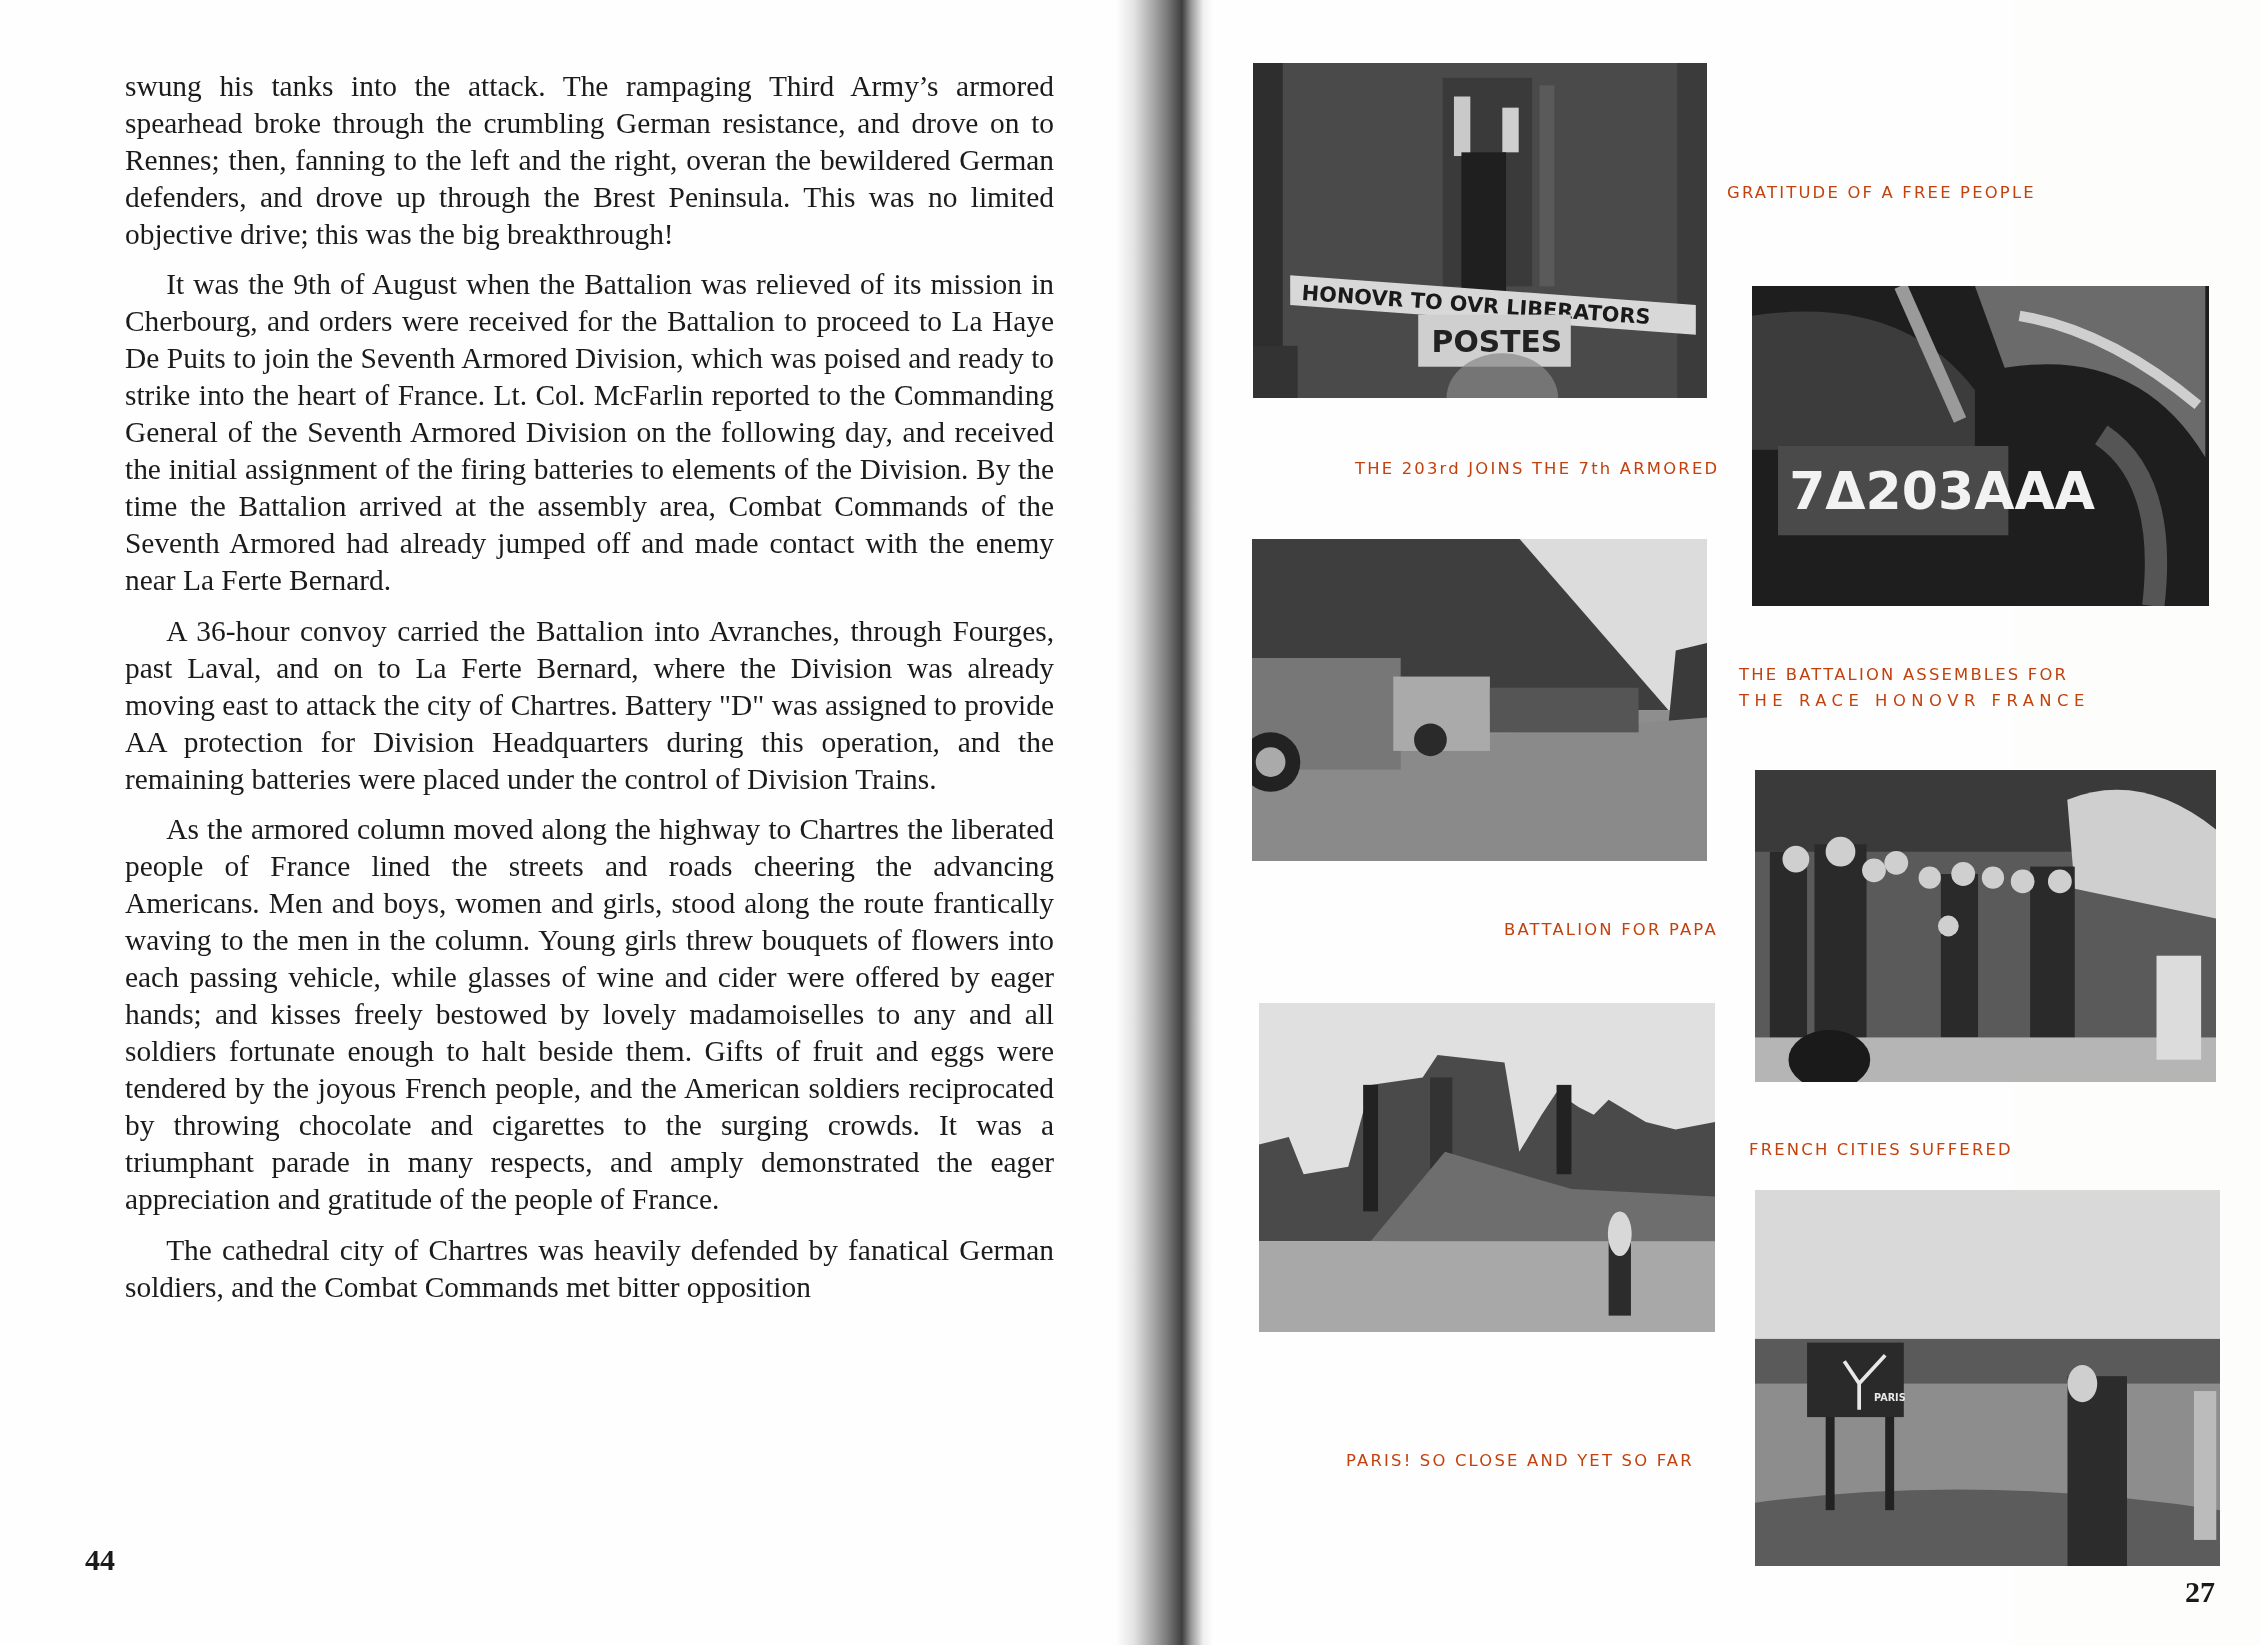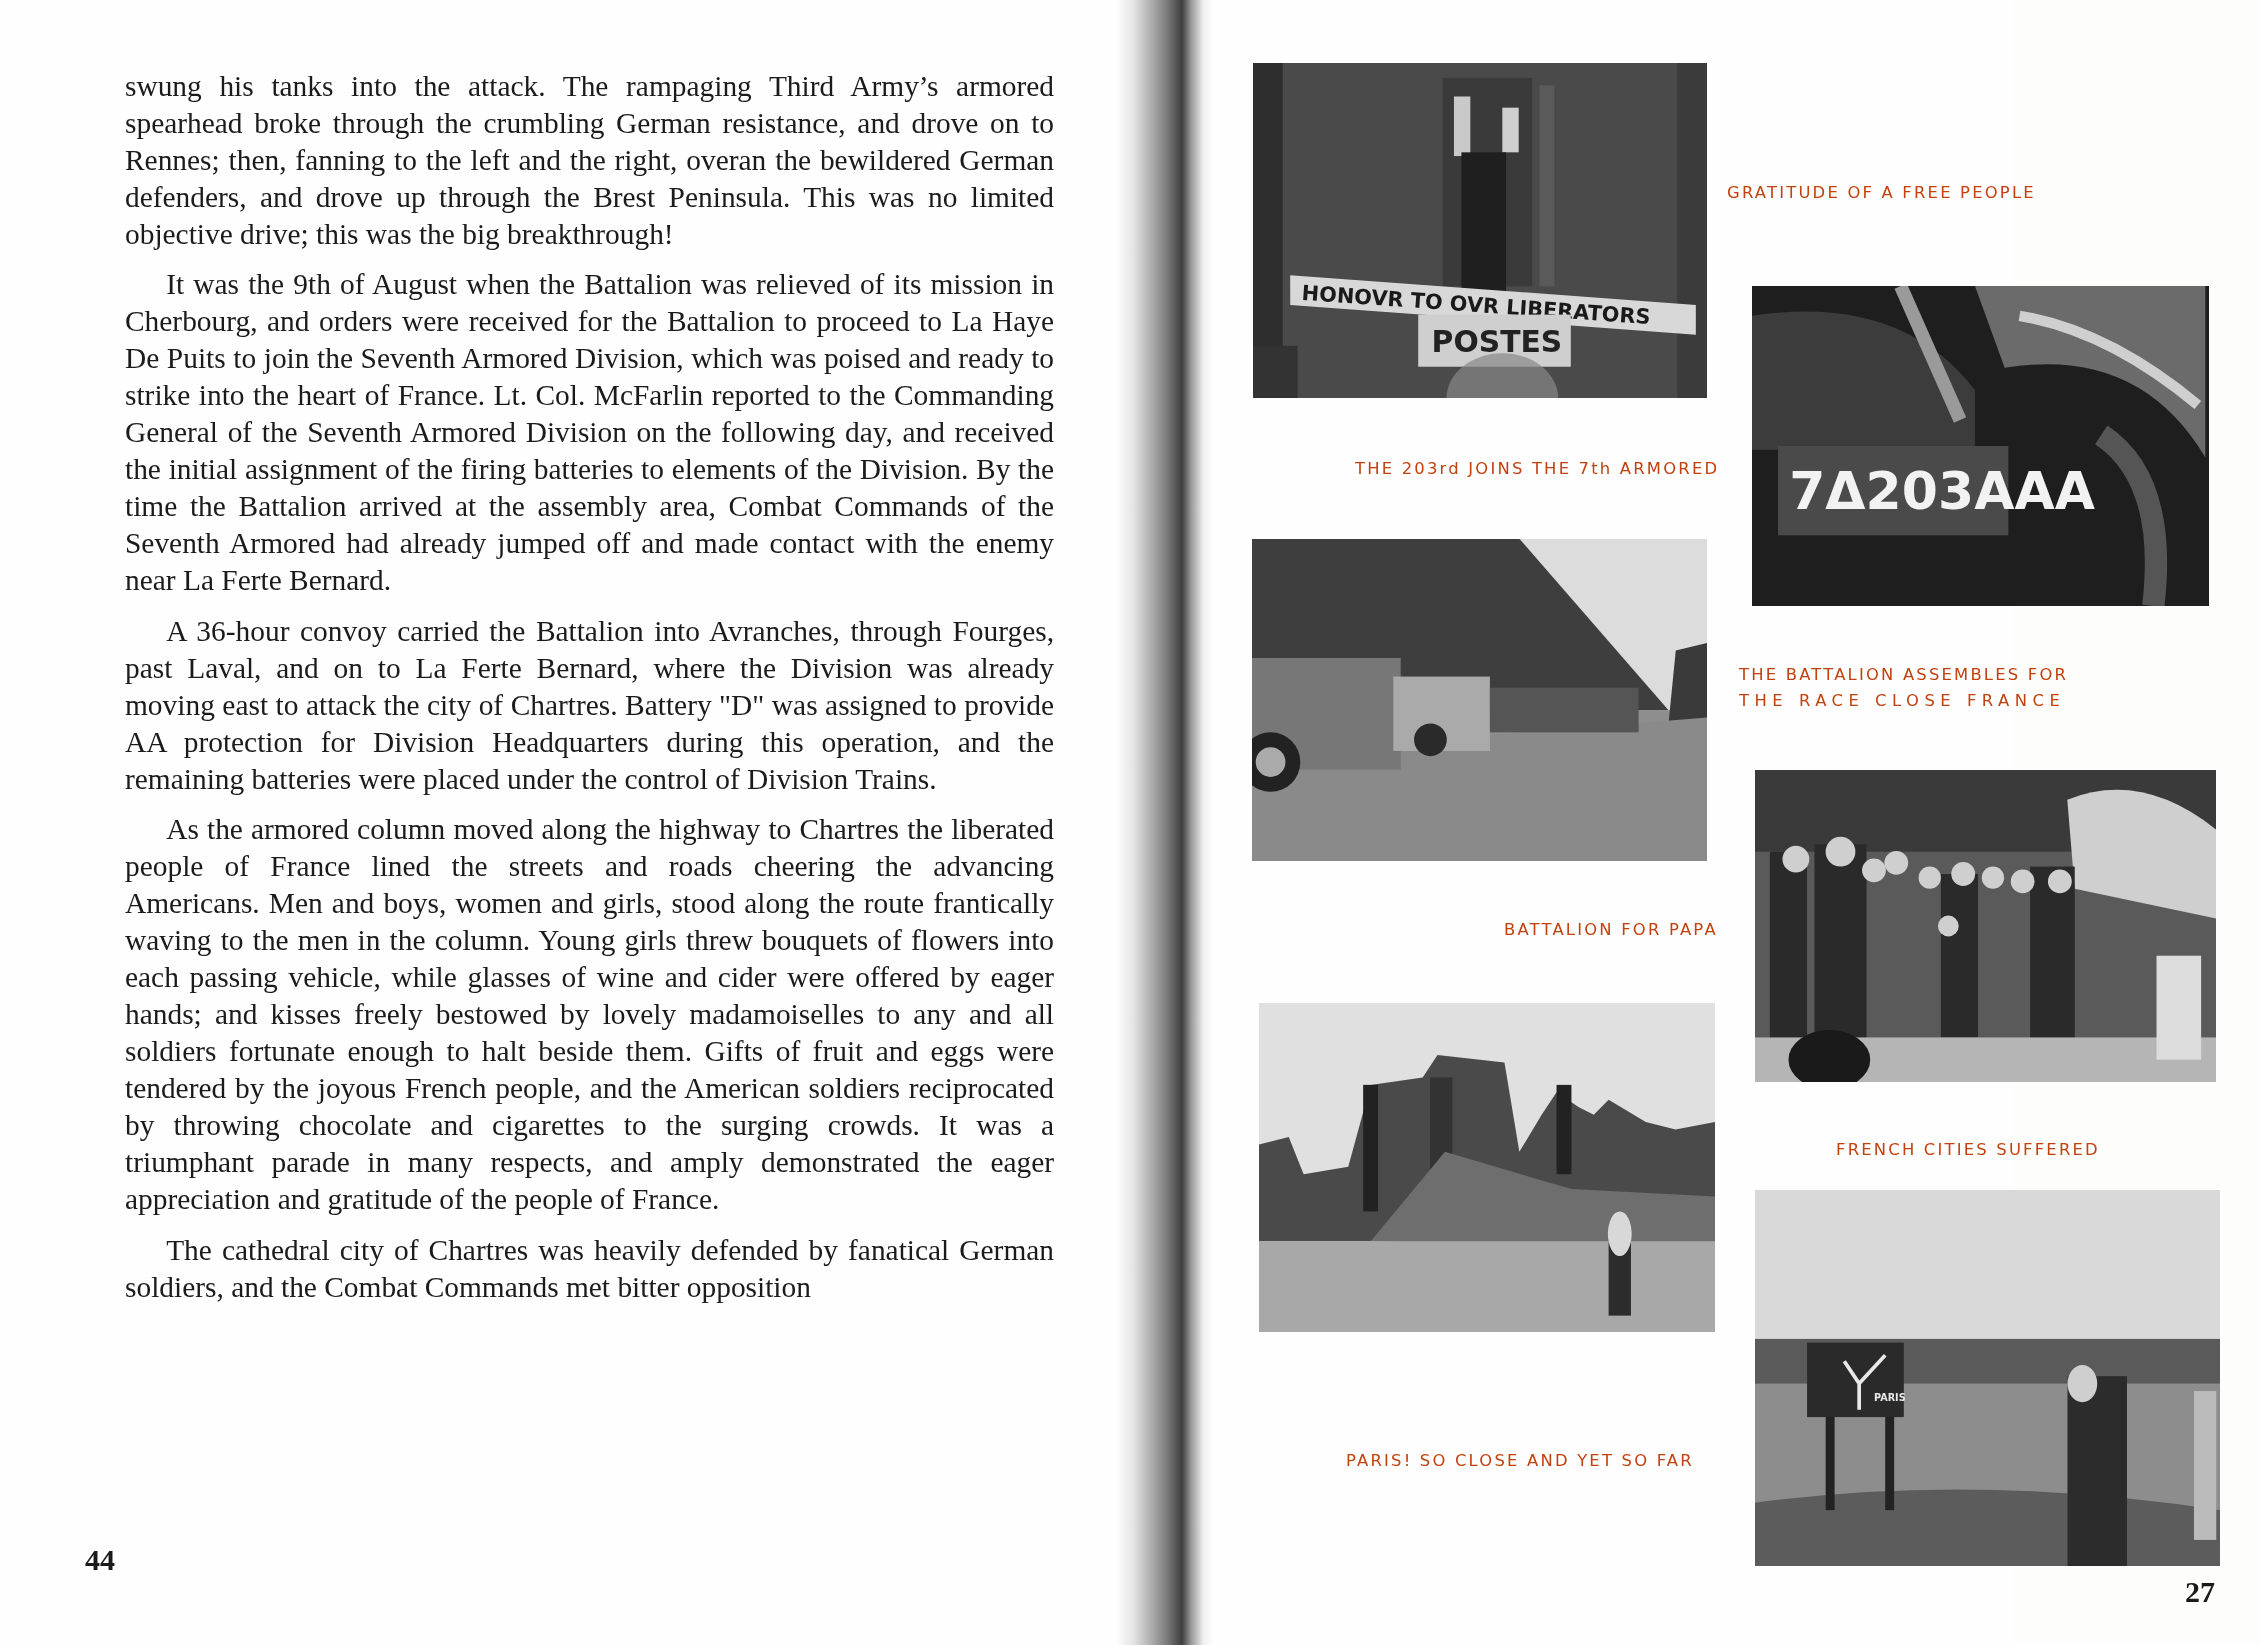--- a/index.html
+++ b/index.html
@@ -83,21 +83,21 @@
       <polygon points="0,290 612,240 612,433 0,433" fill="#8a8a8a"></polygon>
       <rect x="0" y="160" width="200" height="150" fill="#777"></rect>
       <circle cx="25" cy="300" r="40" fill="#222"></circle>
       <circle cx="25" cy="300" r="20" fill="#aaa"></circle>
       <rect x="190" y="185" width="130" height="100" fill="#aaa"></rect>
       <circle cx="240" cy="270" r="22" fill="#2a2a2a"></circle>
       <rect x="320" y="200" width="200" height="60" fill="#555"></rect>
     </svg>
   </div>
   <div class="caption" style="left:1739px; top:661px;">THE BATTALION ASSEMBLES FOR</div>
-  <div class="caption" style="left:1739px; top:687px; letter-spacing:5.5px;">THE RACE CLOSE FRANCE</div>
+  <div class="caption" style="left:1739px; top:687px; letter-spacing:5.5px;">THE RACE HONOVR FRANCE</div>
 
   <div class="photo" style="left:1755px; top:770px; width:461px; height:312px;">
     <svg viewBox="0 0 620 420" preserveAspectRatio="none">
       <rect width="620" height="420" fill="#5a5a5a"></rect>
       <rect width="620" height="110" fill="#3a3a3a"></rect>
       <path d="M420 40 Q520 0 620 80 L620 200 L430 160 Z" fill="#cfcfcf"></path>
       <g fill="#2a2a2a">
         <rect x="20" y="110" width="50" height="290"></rect>
         <rect x="80" y="100" width="70" height="300"></rect>
         <rect x="250" y="140" width="50" height="220"></rect>
@@ -128,21 +128,21 @@
       <path d="M0 190 L40 180 L60 230 L120 220 L150 110 L220 100 L240 70 L330 80 L350 200 L380 150 L400 120 L430 140 L450 150 L470 130 L520 160 L560 170 L613 160 L613 320 L0 320 Z" fill="#4a4a4a"></path>
       <rect x="140" y="110" width="20" height="170" fill="#222"></rect>
       <rect x="230" y="100" width="30" height="190" fill="#333"></rect>
       <rect x="400" y="110" width="20" height="120" fill="#222"></rect>
       <path d="M250 200 L420 250 L613 260 L613 330 L150 320 Z" fill="#6e6e6e"></path>
       <rect x="0" y="320" width="613" height="122" fill="#a8a8a8"></rect>
       <rect x="470" y="320" width="30" height="100" fill="#2c2c2c"></rect>
       <ellipse cx="485" cy="310" rx="16" ry="30" fill="#d8d8d8"></ellipse>
     </svg>
   </div>
-  <div class="caption" style="left:1836px; top:1136px;">FRENCH CITIES SUFFERED</div>
+  <div class="caption" style="left:1749px; top:1136px;">FRENCH CITIES SUFFERED</div>
 
   <div class="photo" style="left:1755px; top:1190px; width:465px; height:376px;">
     <svg viewBox="0 0 625 505" preserveAspectRatio="none">
       <rect width="625" height="505" fill="#d9d9d9"></rect>
       <rect x="0" y="200" width="625" height="70" fill="#5a5a5a"></rect>
       <rect x="0" y="260" width="625" height="245" fill="#8d8d8d"></rect>
       <path d="M0 420 Q300 380 625 430 L625 505 L0 505 Z" fill="#5c5c5c"></path>
       <rect x="95" y="300" width="12" height="130" fill="#222"></rect>
       <rect x="175" y="300" width="12" height="130" fill="#222"></rect>
       <rect x="70" y="205" width="130" height="100" fill="#2a2a2a"></rect>

